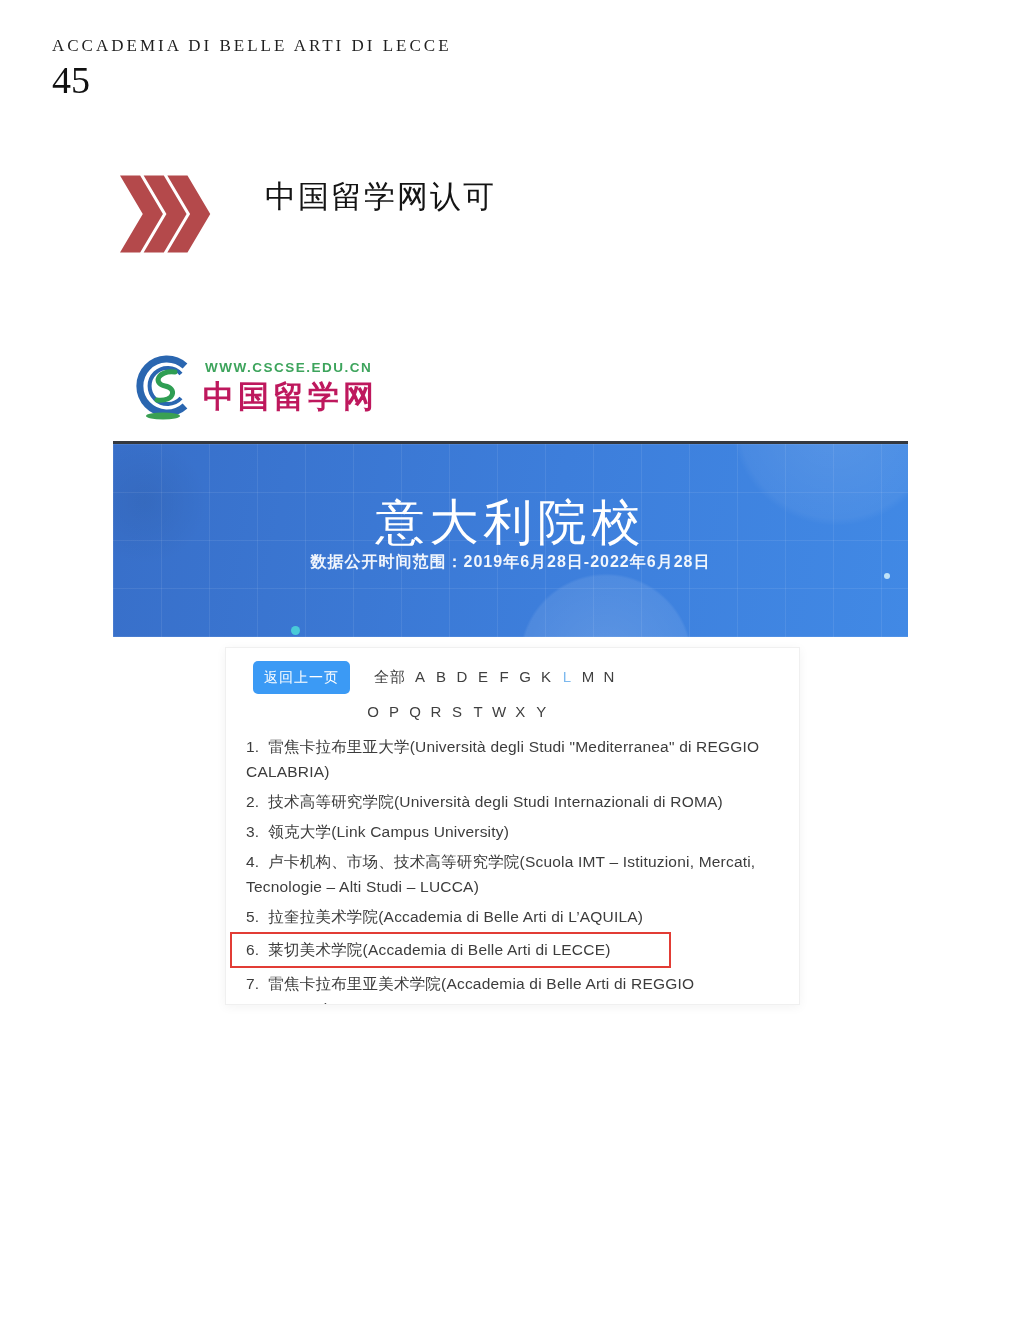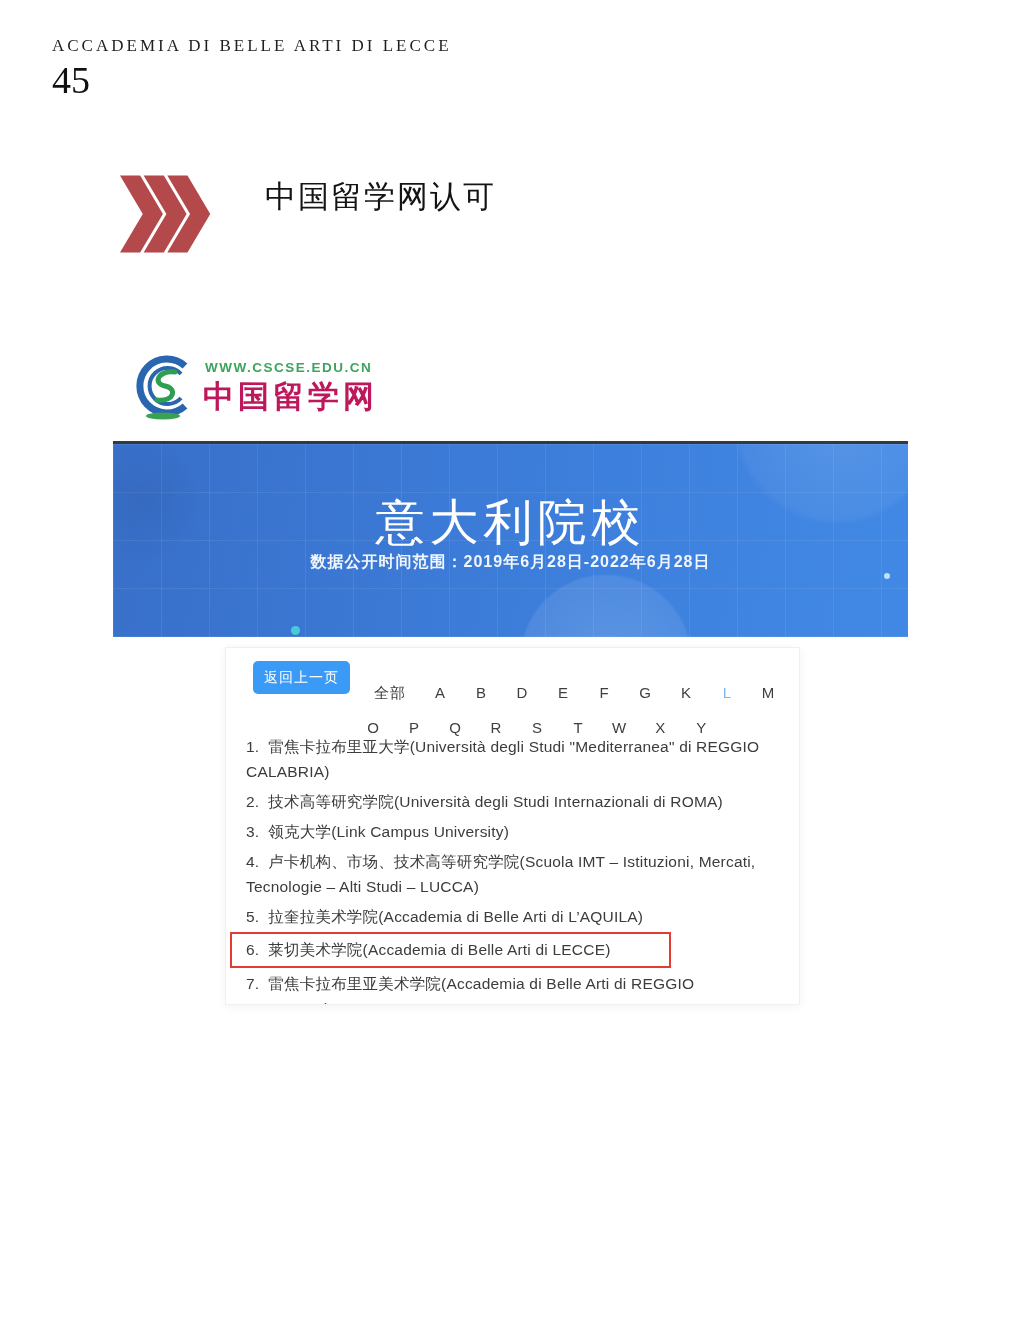--- a/index.html
+++ b/index.html
@@ -121,21 +121,21 @@
     width: 97px; height: 33px;
     background: #3b9af5;
     border: none;
     border-radius: 5px;
     color: #ffffff;
     font-size: 14px;
     letter-spacing: 1px;
     font-family: "Liberation Sans", sans-serif;
     cursor: pointer;
   }
-  .letters-row { position: absolute; display: flex; gap: 27px; margin-top: 16px; }
+  .letters-row { position: absolute; display: flex; gap: 7px; }
   .letters-row1 { left: 148px; top: 20px; }
   .letters-row2 { left: 140px; top: 55px; }
   .letter {
     min-width: 14px;
     text-align: center;
     font-size: 15px;
     font-weight: 500;
     color: #3f3f3f;
     cursor: pointer;
   }

